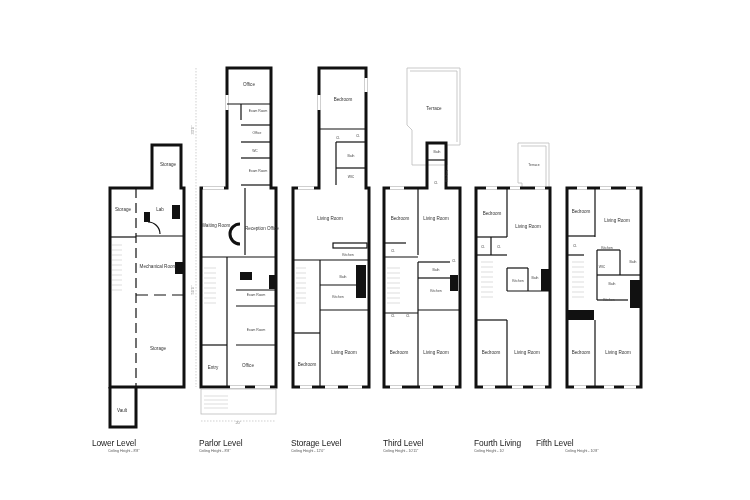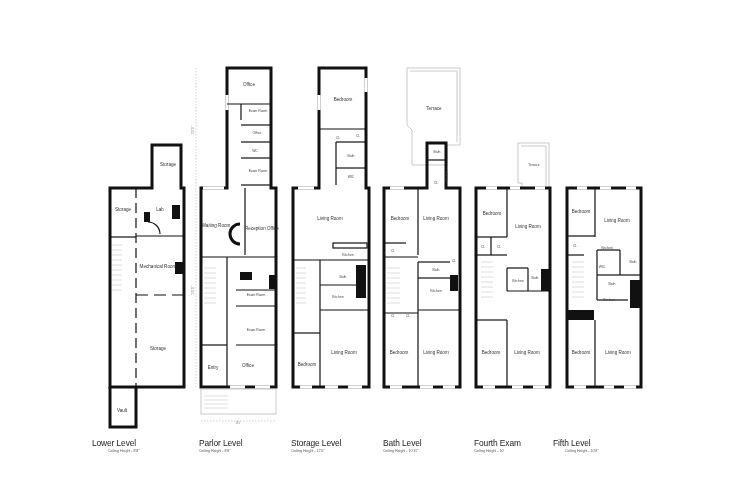--- a/index.html
+++ b/index.html
@@ -286,20 +286,20 @@
 
 <div class="level-label" style="left:92px;top:438px;">Lower Level</div>
 <div class="level-sub" style="left:108px;top:449px;">Ceiling Height - 8'8"</div>
 
 <div class="level-label" style="left:199px;top:438px;">Parlor Level</div>
 <div class="level-sub" style="left:199px;top:449px;">Ceiling Height - 8'8"</div>
 
 <div class="level-label" style="left:291px;top:438px;">Storage Level</div>
 <div class="level-sub" style="left:291px;top:449px;">Ceiling Height - 12'0"</div>
 
-<div class="level-label" style="left:383px;top:438px;">Bath Level</div>
+<div class="level-label" style="left:383px;top:438px;">Third Level</div>
 <div class="level-sub" style="left:383px;top:449px;">Ceiling Height - 10'11"</div>
 
-<div class="level-label" style="left:474px;top:438px;">Fourth Exam</div>
+<div class="level-label" style="left:474px;top:438px;">Fourth Living</div>
 <div class="level-sub" style="left:474px;top:449px;">Ceiling Height - 10'</div>
 
-<div class="level-label" style="left:553px;top:438px;">Fifth Level</div>
+<div class="level-label" style="left:536px;top:438px;">Fifth Level</div>
 <div class="level-sub" style="left:565px;top:449px;">Ceiling Height - 10'8"</div>
 
 </body></html>

